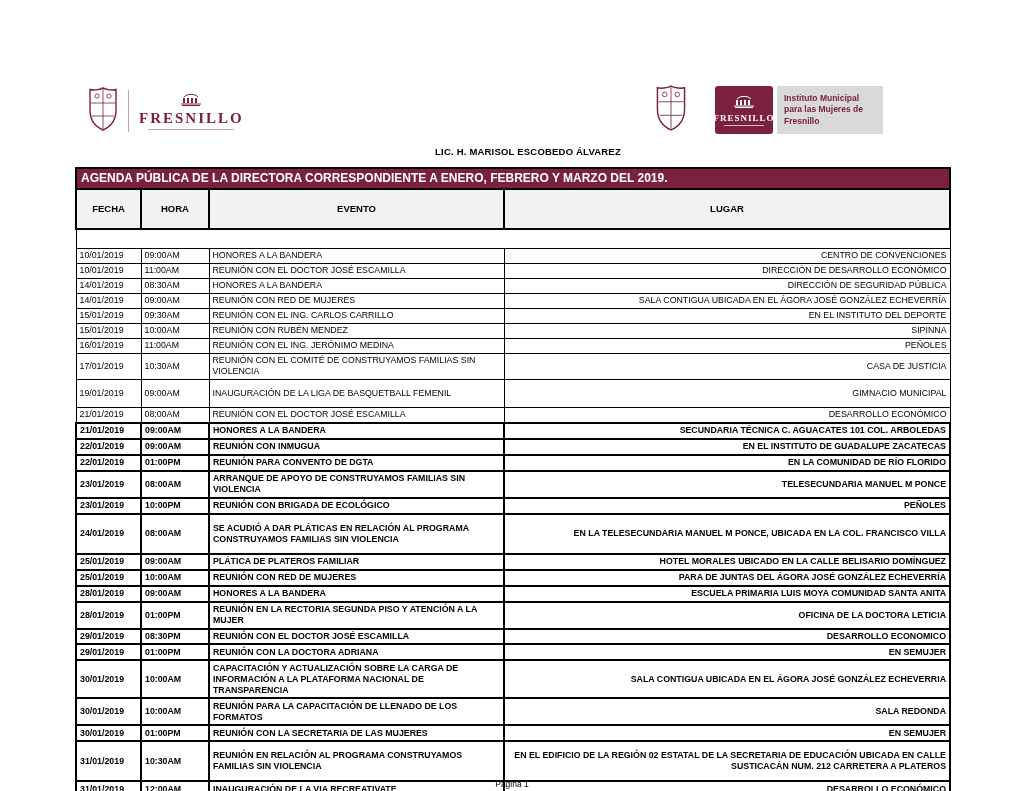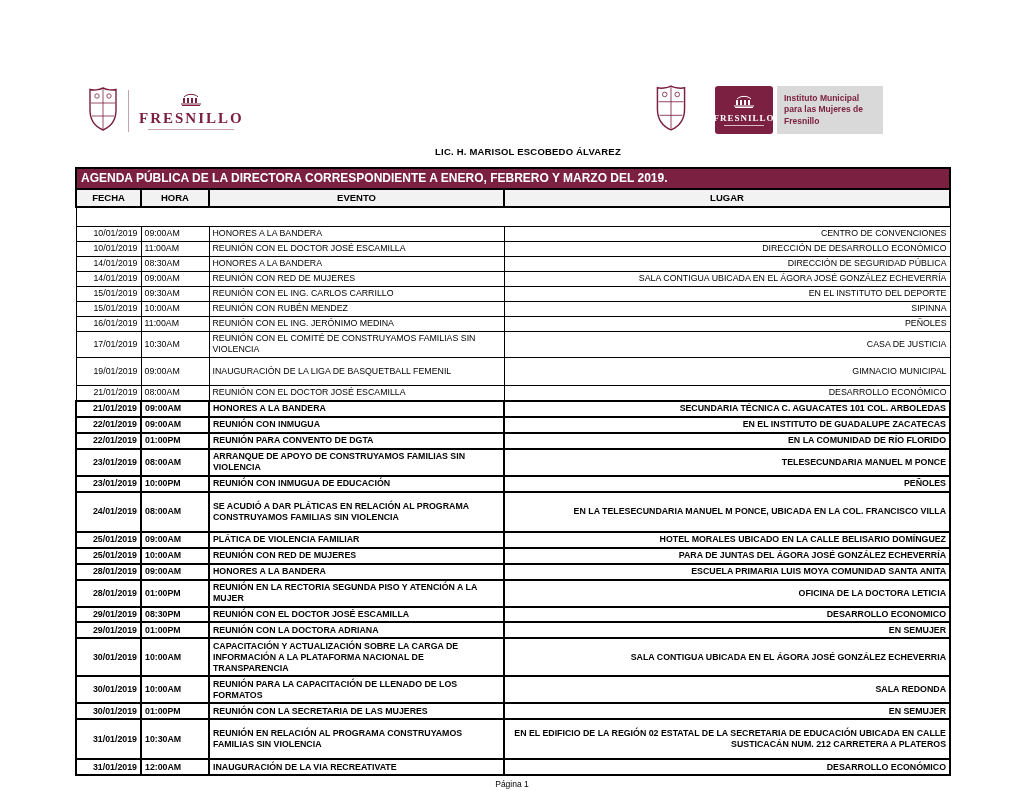--- a/index.html
+++ b/index.html
@@ -143,38 +143,38 @@
     font-size: 12px;
     font-weight: bold;
     padding: 2px 4px;
     border: 2px solid #000;
   }
   tr.head-row th {
     background: #f2f2f2;
     text-align: center;
     font-size: 9.5px;
     font-weight: bold;
-    padding: 2px 3px;
+    padding: 13px 3px;
     border: 2px solid #000;
   }
   tr.spacer-row td {
     border-top: none;
     border-bottom: none;
     height: 15px;
     background: #fff;
   }
   tr.bold-row td {
     font-weight: bold;
     border-width: 2px;
   }
   tr.pad-row td {
     padding-top: 8px;
     padding-bottom: 8px;
   }
-  td.col-fecha { text-align: right; padding-right: 2px; }
+  td.col-fecha { padding-right: 2px; }
   td.col-hora  { text-align: left;  padding-left: 2px; }
   td.col-evento { text-align: left; }
   td.col-lugar  { text-align: right; }
 
   .footer-line {
     position: absolute;
     top: 751px;
     left: 0;
     width: 1024px;
     text-align: center;
@@ -346,33 +346,33 @@
           </tr>
           <tr class="bold-row">
             <td class="col-fecha">23/01/2019</td>
             <td class="col-hora">08:00AM</td>
             <td class="col-evento">ARRANQUE DE APOYO DE CONSTRUYAMOS FAMILIAS SIN VIOLENCIA</td>
             <td class="col-lugar">TELESECUNDARIA MANUEL M PONCE</td>
           </tr>
           <tr class="bold-row">
             <td class="col-fecha">23/01/2019</td>
             <td class="col-hora">10:00PM</td>
-            <td class="col-evento">REUNIÓN CON INMUGUA DE EDUCACIÓN</td>
+            <td class="col-evento">REUNIÓN CON BRIGADA DE ECOLÓGICO</td>
             <td class="col-lugar">PEÑOLES</td>
           </tr>
           <tr class="bold-row pad-row">
             <td class="col-fecha">24/01/2019</td>
             <td class="col-hora">08:00AM</td>
             <td class="col-evento">SE ACUDIÓ A DAR PLÁTICAS EN RELACIÓN AL PROGRAMA CONSTRUYAMOS FAMILIAS SIN VIOLENCIA</td>
             <td class="col-lugar">EN LA TELESECUNDARIA MANUEL M PONCE, UBICADA EN LA COL. FRANCISCO VILLA</td>
           </tr>
           <tr class="bold-row">
             <td class="col-fecha">25/01/2019</td>
             <td class="col-hora">09:00AM</td>
-            <td class="col-evento">PLÁTICA DE VIOLENCIA FAMILIAR</td>
+            <td class="col-evento">PLÁTICA DE PLATEROS FAMILIAR</td>
             <td class="col-lugar">HOTEL MORALES UBICADO EN LA CALLE BELISARIO DOMÍNGUEZ</td>
           </tr>
           <tr class="bold-row">
             <td class="col-fecha">25/01/2019</td>
             <td class="col-hora">10:00AM</td>
             <td class="col-evento">REUNIÓN CON RED DE MUJERES</td>
             <td class="col-lugar">PARA DE JUNTAS DEL ÁGORA JOSÉ GONZÁLEZ ECHEVERRÍA</td>
           </tr>
           <tr class="bold-row">
             <td class="col-fecha">28/01/2019</td>

